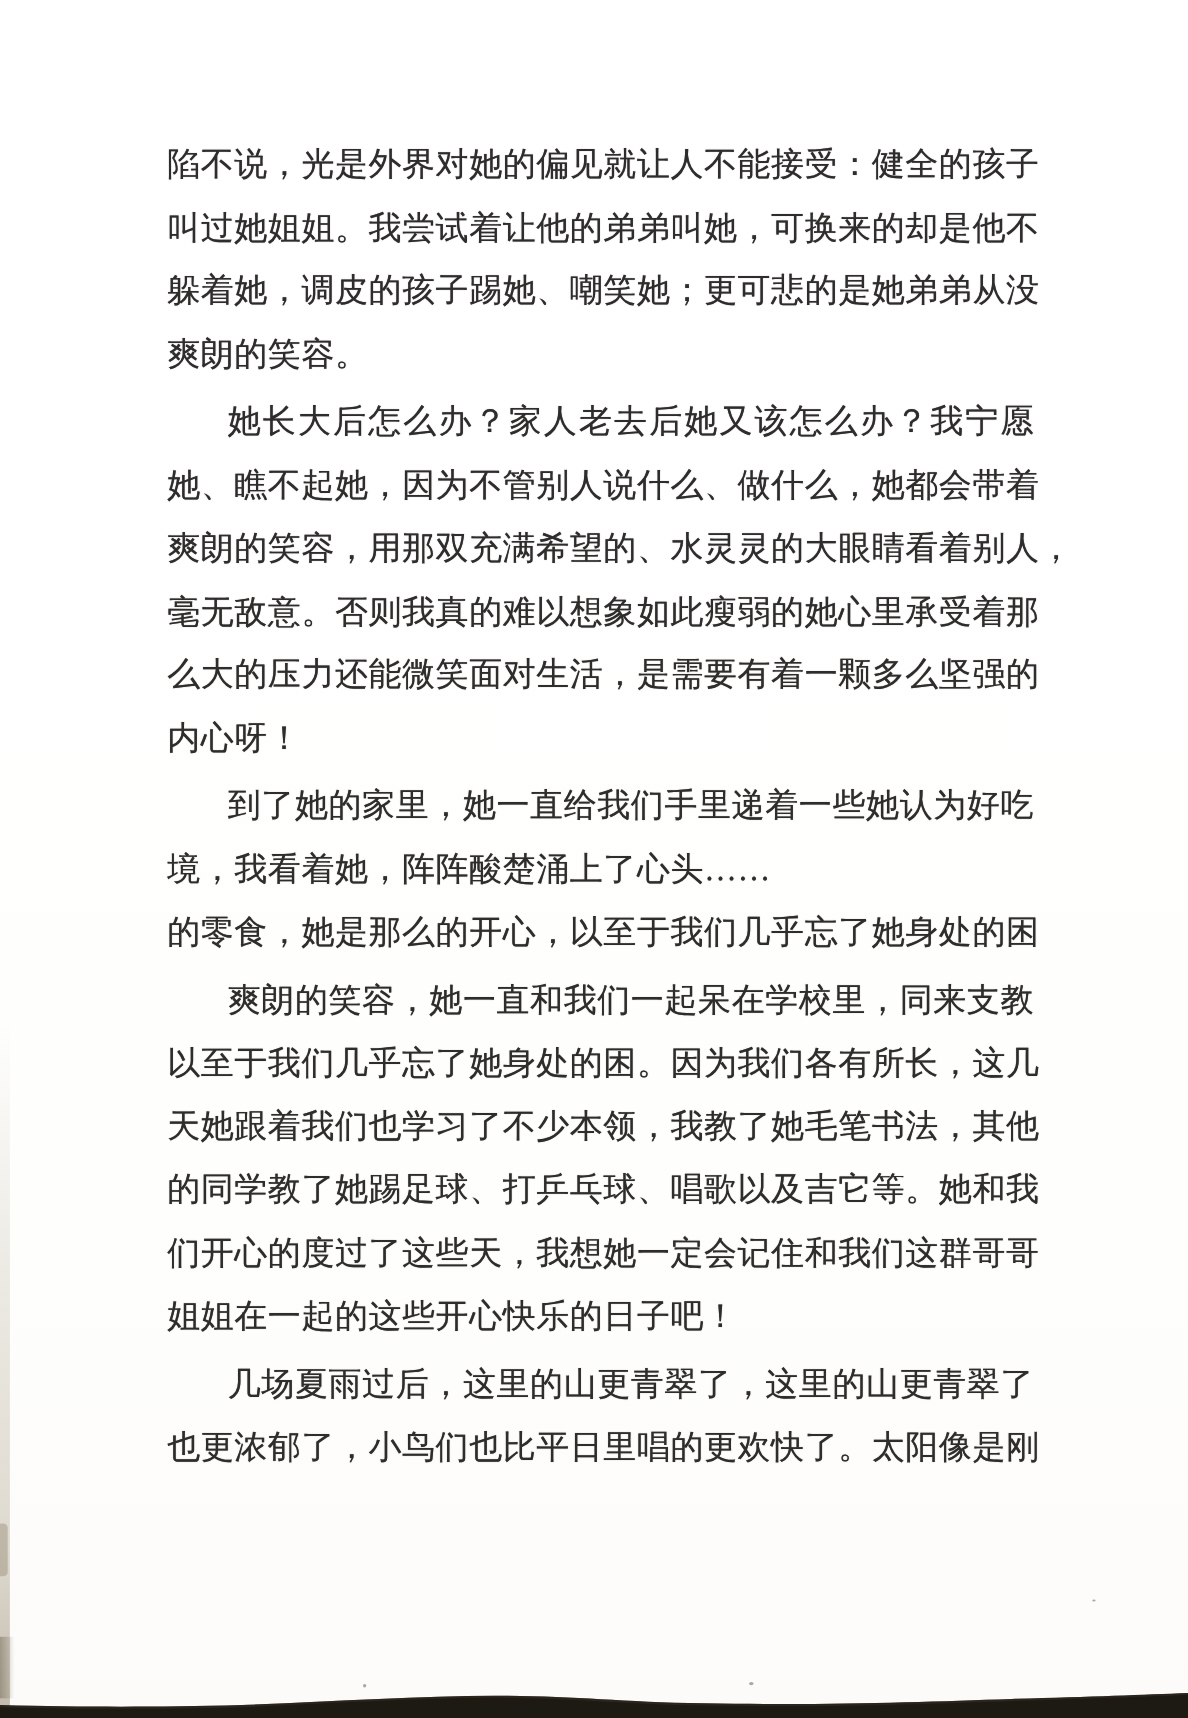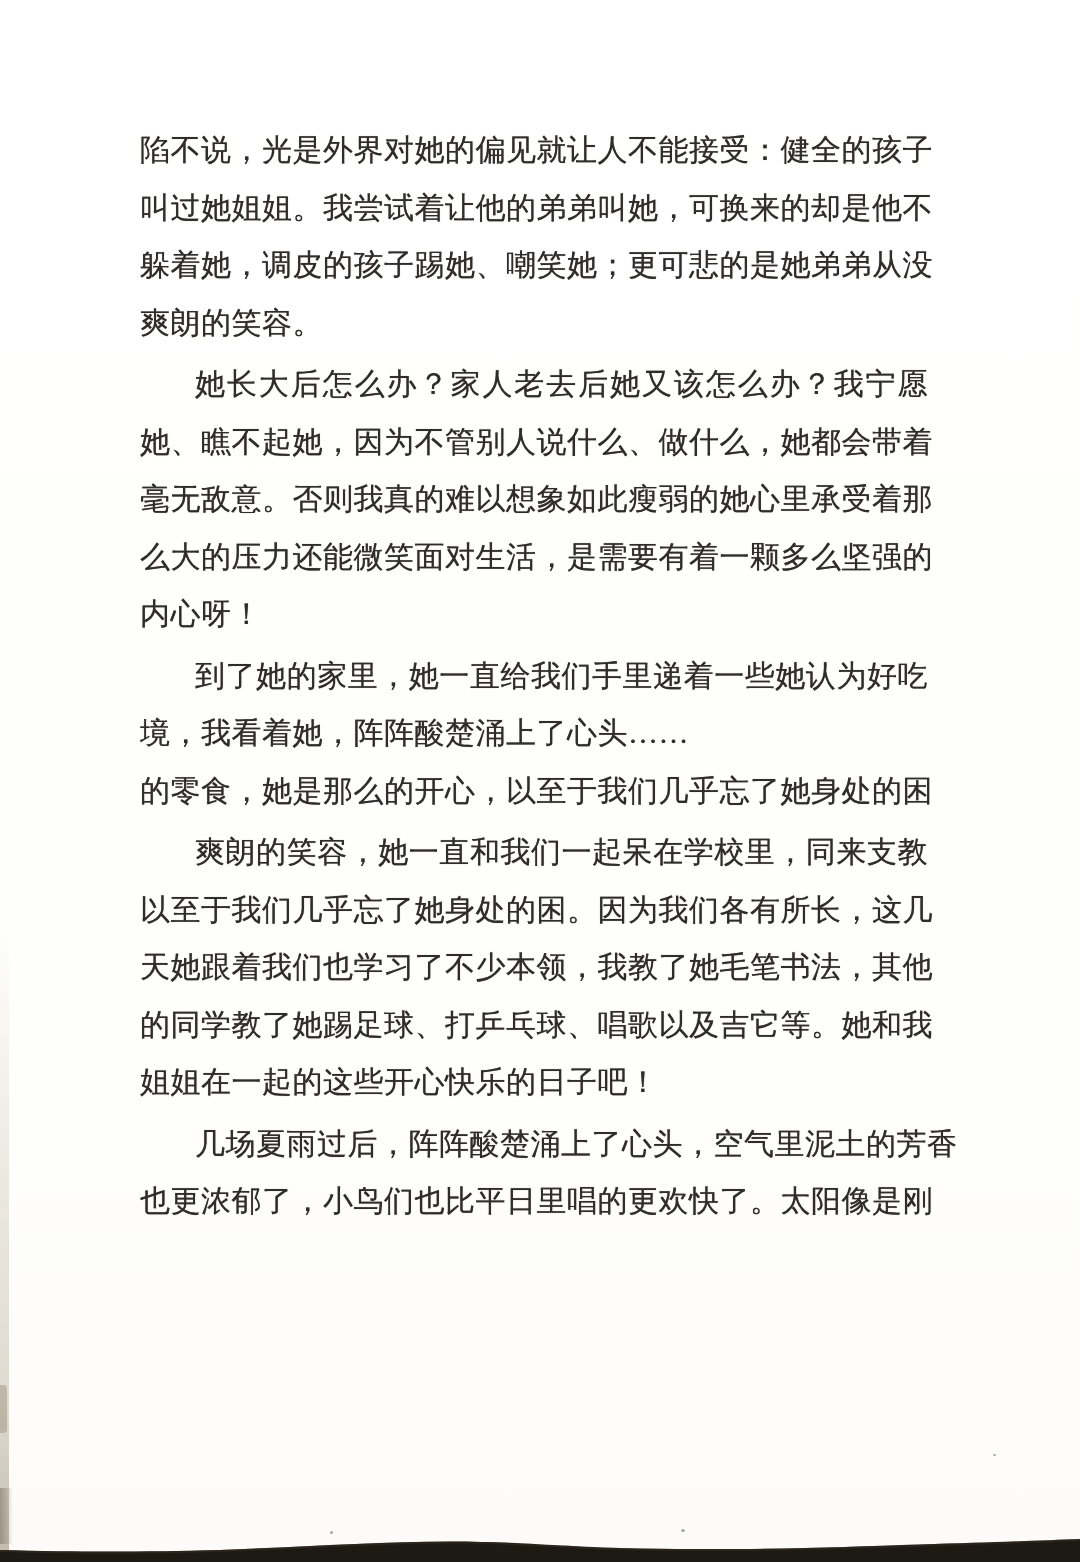--- a/index.html
+++ b/index.html
@@ -9,21 +9,21 @@
     font-family: "Liberation Serif", serif;
     position: relative;
   }
   .paper {
     position: absolute;
     inset: 0;
     background: linear-gradient(180deg, #ffffff 0%, #fefefd 70%, #fcfbf9 100%);
   }
   .text-block {
     position: absolute;
-    left: 140px;
+    left: 152px;
     top: 121px;
     width: 788px;
   }
   .paragraph { margin-top: 4px; }
   .paragraph:first-child { margin-top: 0; }
   .line {
     font-size: 30px;
     line-height: 57.5px;
     height: 57.5px;
     color: #2f2d2b;
@@ -77,38 +77,40 @@
   <div class="text-block" id="text-block">
       <div class="paragraph">
         <div class="line">陷不说，光是外界对她的偏见就让人不能接受：健全的孩子</div>
         <div class="line">叫过她姐姐。我尝试着让他的弟弟叫她，可换来的却是他不</div>
         <div class="line">躲着她，调皮的孩子踢她、嘲笑她；更可悲的是她弟弟从没</div>
         <div class="line no-just">爽朗的笑容。</div>
       </div>
       <div class="paragraph">
         <div class="line indent">她长大后怎么办？家人老去后她又该怎么办？我宁愿</div>
         <div class="line">她、瞧不起她，因为不管别人说什么、做什么，她都会带着</div>
+        <div class="line">爽朗的笑容，用那双充满希望的、水灵灵的大眼睛看着别人，</div>
         <div class="line">毫无敌意。否则我真的难以想象如此瘦弱的她心里承受着那</div>
         <div class="line">么大的压力还能微笑面对生活，是需要有着一颗多么坚强的</div>
         <div class="line no-just">内心呀！</div>
       </div>
       <div class="paragraph">
         <div class="line indent">到了她的家里，她一直给我们手里递着一些她认为好吃</div>
         <div class="line no-just">境，我看着她，阵阵酸楚涌上了心头……</div>
         <div class="line">的零食，她是那么的开心，以至于我们几乎忘了她身处的困</div>
       </div>
       <div class="paragraph">
         <div class="line indent">爽朗的笑容，她一直和我们一起呆在学校里，同来支教</div>
         <div class="line">以至于我们几乎忘了她身处的困。因为我们各有所长，这几</div>
         <div class="line">天她跟着我们也学习了不少本领，我教了她毛笔书法，其他</div>
         <div class="line">的同学教了她踢足球、打乒乓球、唱歌以及吉它等。她和我</div>
+        <div class="line">们开心的度过了这些天，我想她一定会记住和我们这群哥哥</div>
         <div class="line no-just">姐姐在一起的这些开心快乐的日子吧！</div>
       </div>
       <div class="paragraph">
-        <div class="line indent">几场夏雨过后，阵阵酸楚涌上了心头，空气里泥土的芳香</div>
+        <div class="line indent">几场夏雨过后，这里的山更青翠了，这里的山更青翠了</div>
         <div class="line">也更浓郁了，小鸟们也比平日里唱的更欢快了。太阳像是刚</div>
       </div>
     </div>
 
   <div class="paper-edge-left"></div>
   <div class="edge-blotch"></div>
   <div class="edge-blotch2"></div>
 
   <svg class="bottom-band" viewBox="0 0 1080 34" preserveAspectRatio="none" aria-hidden="true">
     <path id="band-path" fill="#1d1913" d="M0,22 C80,24 140,24 220,22 C300,19 380,13.5 450,13.5 C520,13.5 560,19 640,20.5 C760,22.5 840,19 920,16.5 C990,14.5 1040,12.5 1080,11 L1080,34 L0,34 Z"></path>

